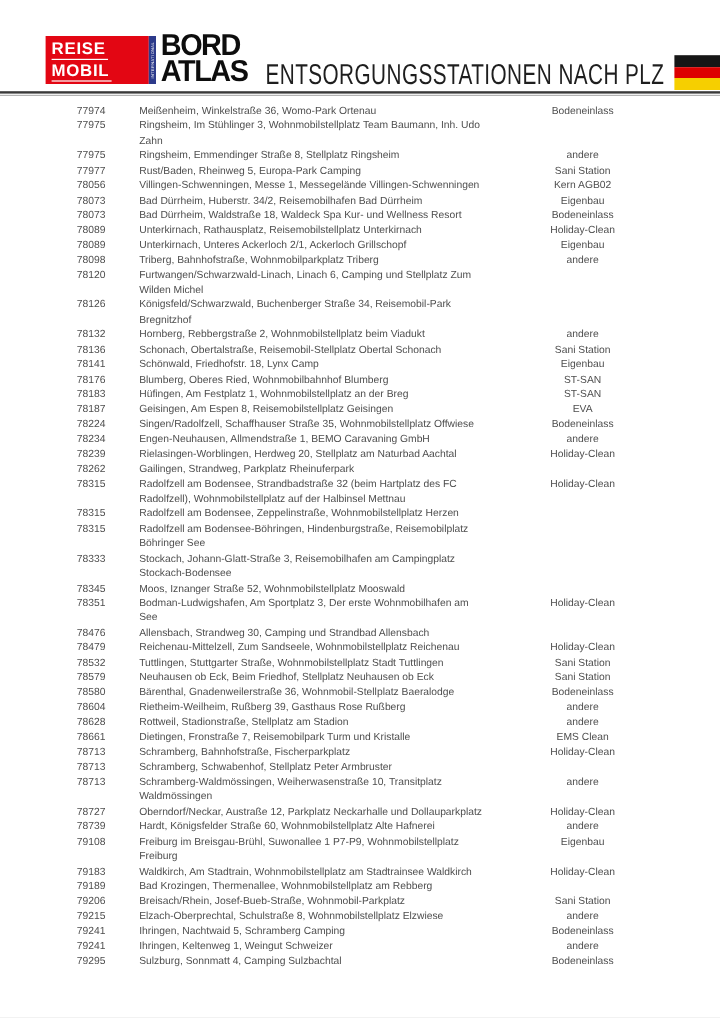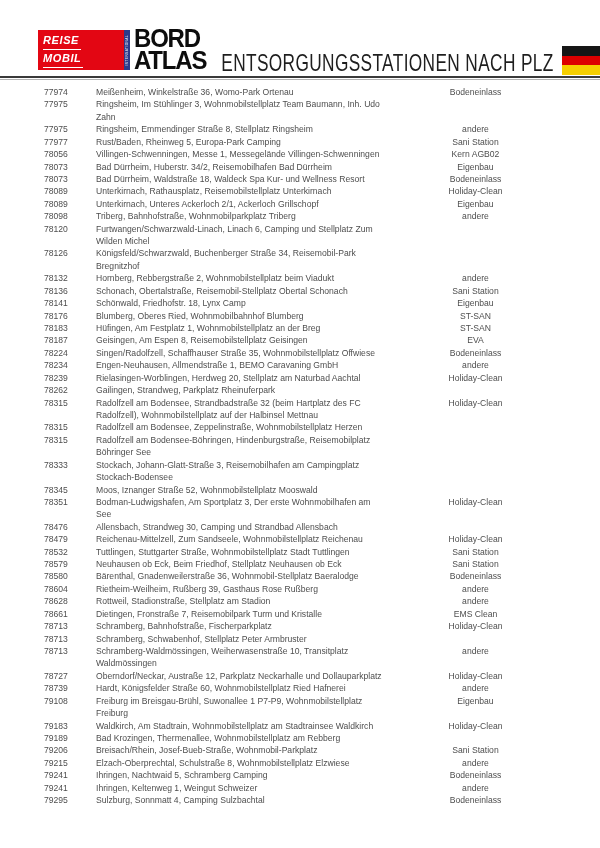--- a/index.html
+++ b/index.html
@@ -3,41 +3,41 @@
 <meta charset="utf-8">
 <style>
   * { margin:0; padding:0; box-sizing:border-box; }
   html,body { background:#e8e8e8; }
   body { font-family:"Liberation Sans", sans-serif; }
   .page { position:relative; width:600px; height:848px; background:#ffffff; overflow:hidden; margin:0 auto; }
 
   
   .logo-rm { position:absolute; left:38px; top:30px; width:86px; height:40px;
              display:flex; flex-direction:column; justify-content:center; padding-left:5px; }
-  .rm-word { color:#ffffff; font-style:italic; font-weight:bold; font-size:11px; line-height:16.5px;
+  .rm-word { color:#ffffff; font-weight:bold; font-size:14px; line-height:16.5px;
              letter-spacing:.6px; align-self:flex-start; border-bottom:1.5px solid #ffffff; padding:0 2px 0.5px 0;text-align:right; }
   .rm-strip { position:absolute; left:124px; top:30px; width:6px; height:40px;
               display:flex; align-items:center; justify-content:center; overflow:hidden; }
   .rm-strip span { color:#ffffff; font-size:3.2px; letter-spacing:.4px; white-space:nowrap;
                    writing-mode:vertical-rl; transform:rotate(180deg); }
   .logo-ba { position:absolute; left:134px; top:28px; display:flex; flex-direction:column;
              font-weight:900; font-size:24px; line-height:20.5px; letter-spacing:-1.2px;
              transform:scaleY(1.05); transform-origin:left top; }
   .title { position:absolute; top:51px; right:46px; font-weight:400; font-size:24px; line-height:24px;
            white-space:nowrap; transform:scaleX(0.72); transform-origin:100% 50%; letter-spacing:.5px; }
   .flag { position:absolute; left:562px; top:46px; width:38px; height:29px;
           display:flex; flex-direction:column; }
   .flag .stripe { flex:1; }
   .rule { position:absolute; left:0; top:76px; width:600px; }
   .rule-dark  { height:2px; background:#3a3a3a; }
   .rule-light { height:1px; background:#b3b3b3; margin-top:1px; }
 
   
   .table { position:absolute; left:0; top:86px; width:600px; }
-  .row { display:flex; align-items:flex-start; padding:0 55px 0 44px;
+  .row { display:flex; align-items:flex-start; padding:0 55px 0 64px;
          font-size:8.6px; line-height:12.42px; color:#4e4e4e; }
   .cell-plz  { width:52px; flex:none; }
   .cell-desc { width:310px; flex:none; white-space:pre-line; }
   .cell-type { flex:1; text-align:center; }
 </style>
 </head>
 <body>
 
 <div class="page">
   <div>
@@ -273,21 +273,21 @@
 Waldmössingen</div>
         <div class="cell-type">andere</div>
       </div>
       <div class="row">
         <div class="cell-plz">78727</div>
         <div class="cell-desc">Oberndorf/Neckar, Austraße 12, Parkplatz Neckarhalle und Dollauparkplatz</div>
         <div class="cell-type">Holiday-Clean</div>
       </div>
       <div class="row">
         <div class="cell-plz">78739</div>
-        <div class="cell-desc">Hardt, Königsfelder Straße 60, Wohnmobilstellplatz Ried Hafnerei</div>
+        <div class="cell-desc">Hardt, Königsfelder Straße 60, Wohnmobilstellplatz Alte Hafnerei</div>
         <div class="cell-type">andere</div>
       </div>
       <div class="row">
         <div class="cell-plz">79108</div>
         <div class="cell-desc">Freiburg im Breisgau-Brühl, Suwonallee 1 P7-P9, Wohnmobilstellplatz
 Freiburg</div>
         <div class="cell-type">Eigenbau</div>
       </div>
       <div class="row">
         <div class="cell-plz">79183</div>

